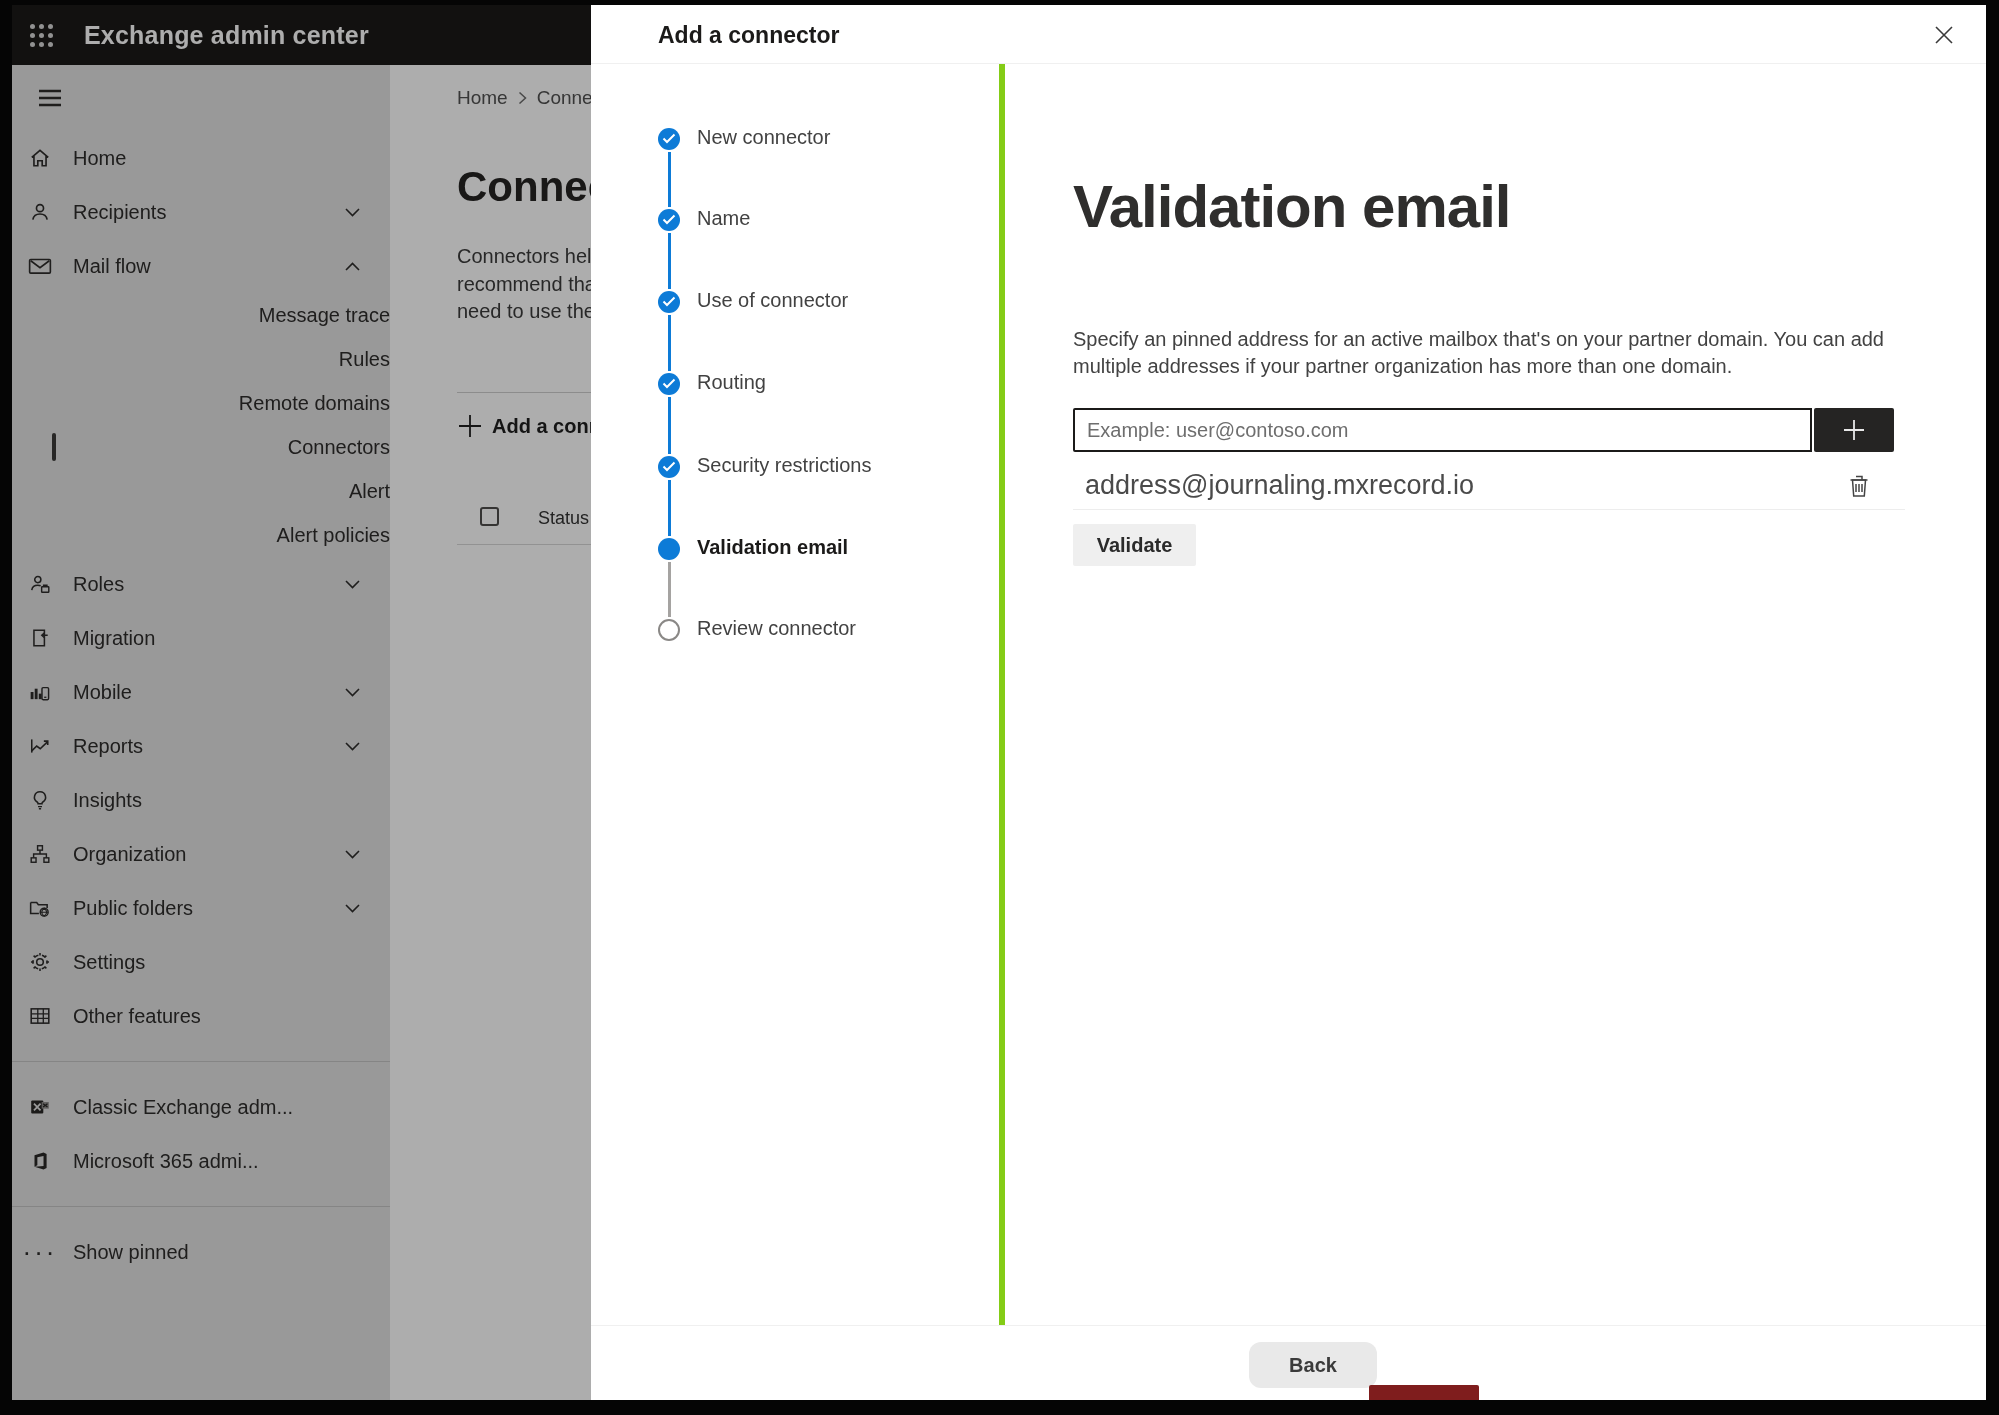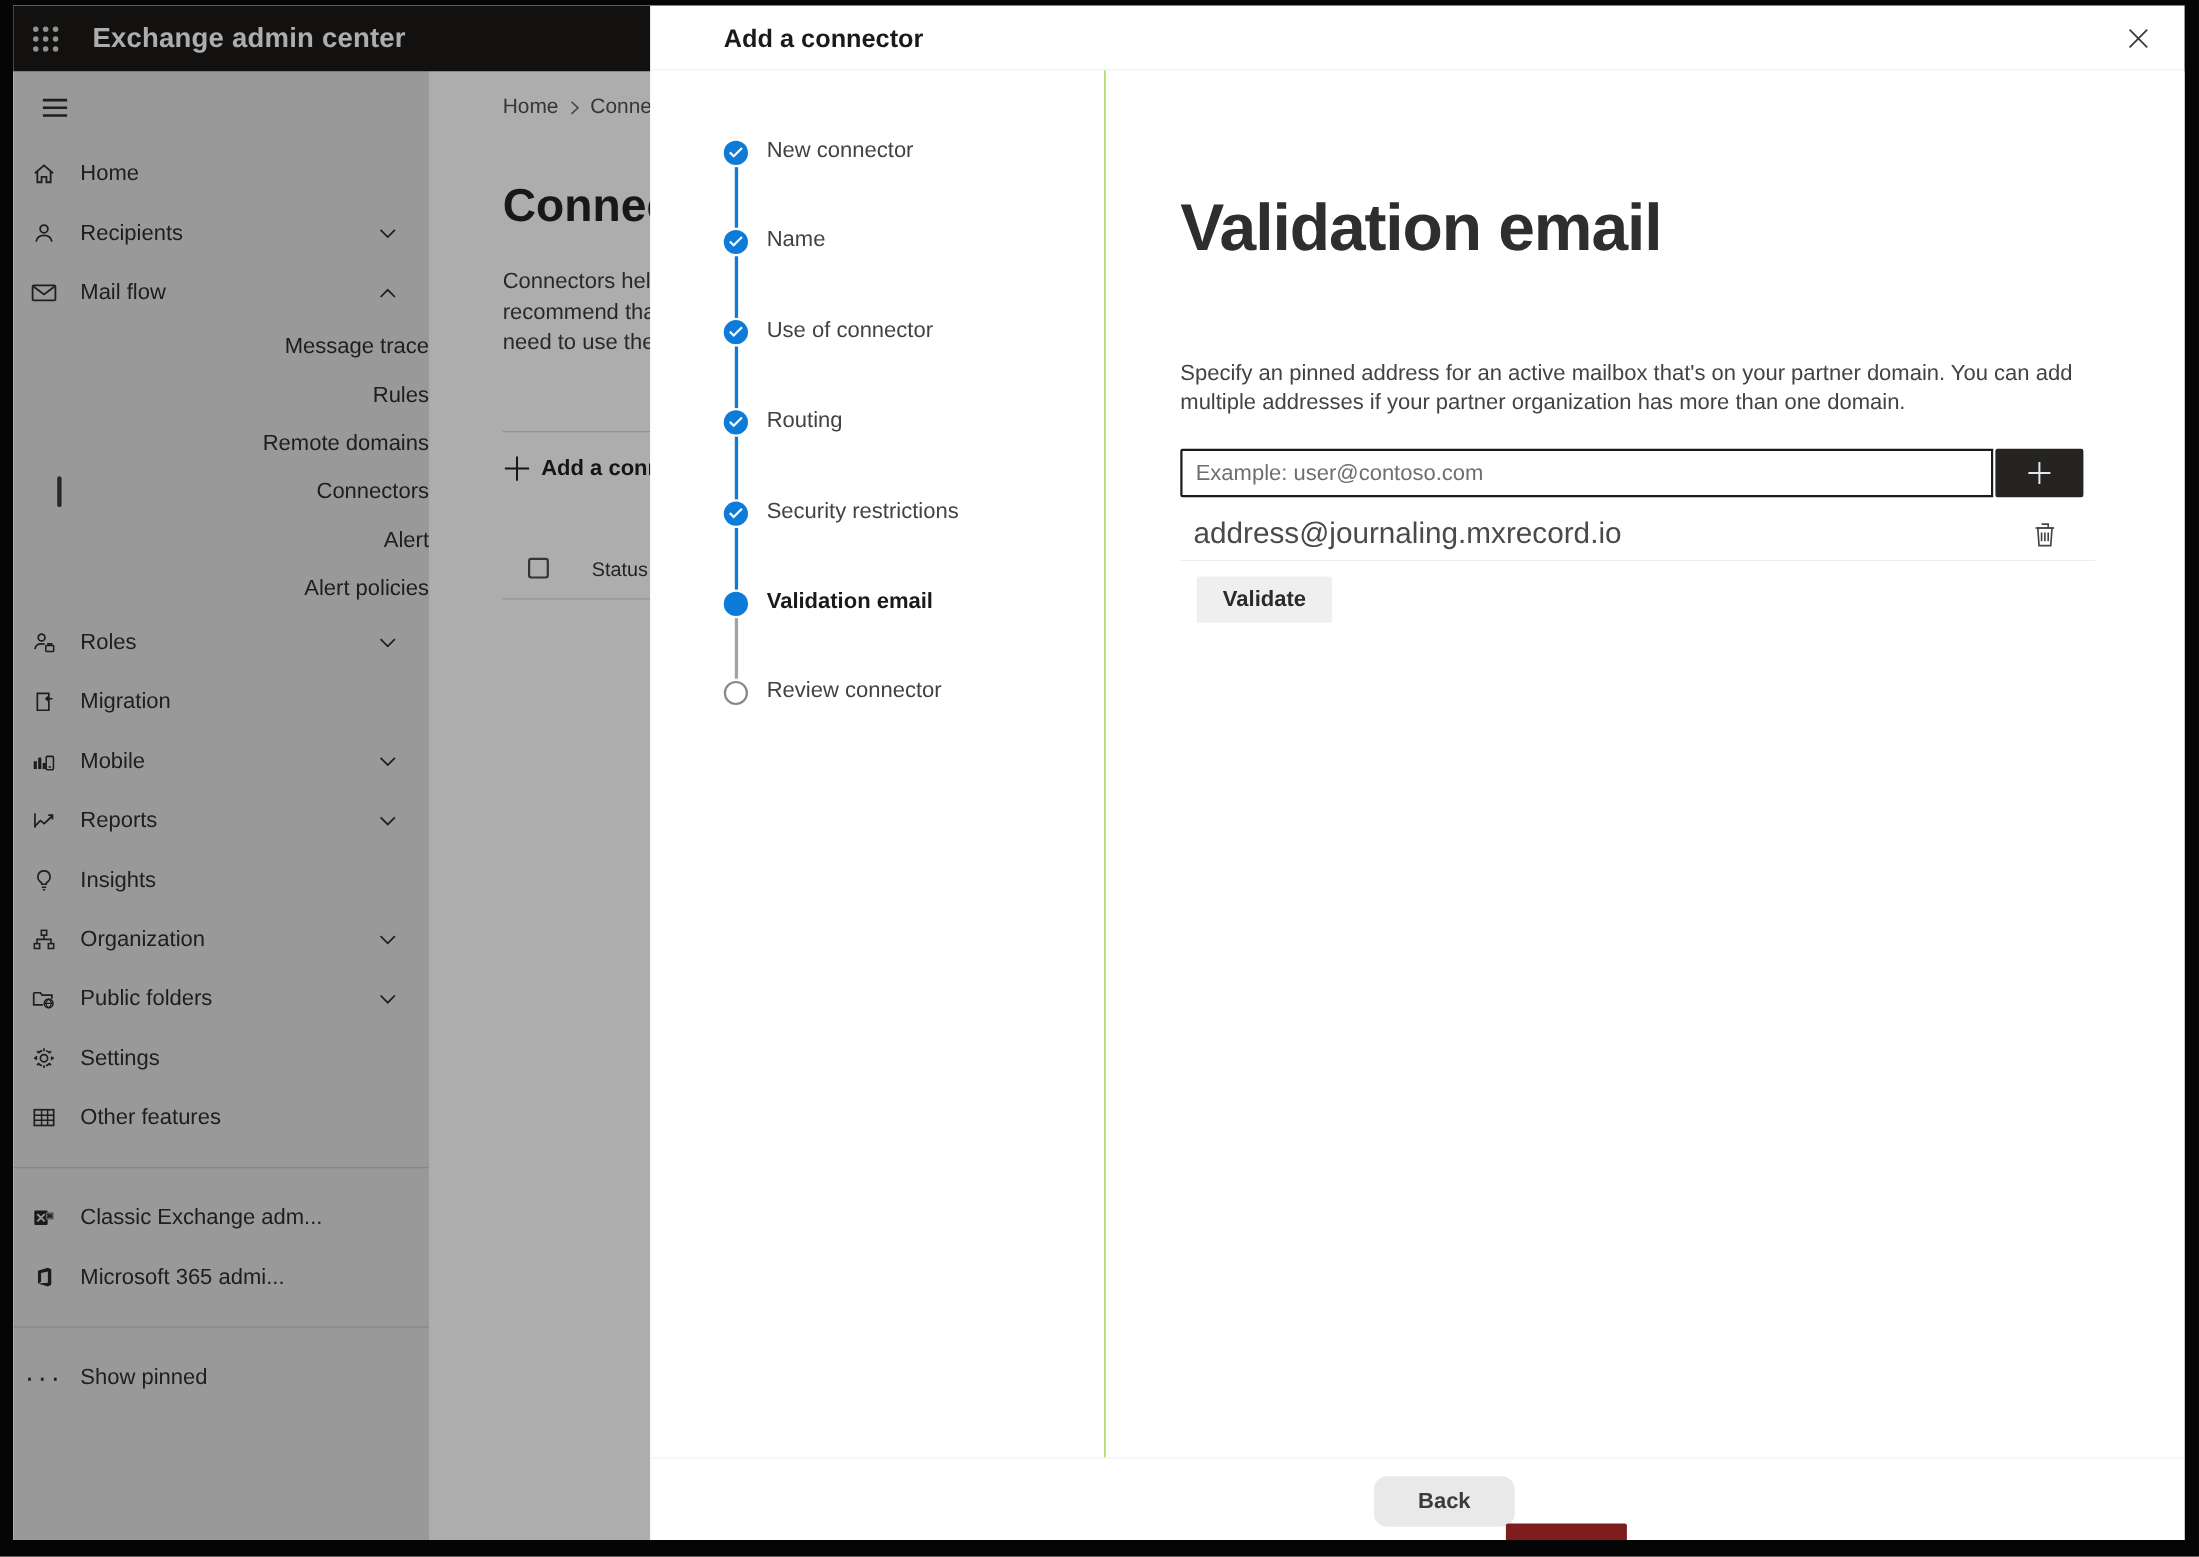--- a/index.html
+++ b/index.html
@@ -41,21 +41,21 @@
   
   .overlay { position:absolute; left:0; top:0; right:0; bottom:0; background:rgba(0,0,0,0.32); z-index:5; }
 
   
   .modal { position:absolute; left:579px; top:0; width:1395px; height:100%; background:#fff; z-index:10; }
   .modal-header { position:absolute; left:0; top:0; width:100%; height:59px; border-bottom:1px solid #f0f0f0; }
   .modal-title { position:absolute; left:67px; top:17px; font-size:23px; font-weight:700; color:#1b1a19; }
   .close-btn { position:absolute; right:22px; top:10px; width:40px; height:40px; display:flex; align-items:center; justify-content:center; cursor:pointer; }
 
   
-  .stepper { position:absolute; left:0; top:59px; width:414px; bottom:75px; border-right:1px solid #84cc16; }
+  .stepper { position:absolute; left:0; top:59px; width:414px; bottom:75px; border-right:6px solid #84cc16; }
   .step { position:absolute; left:0; display:flex; align-items:center; height:28px; }
   .step-circle { position:absolute; left:67px; width:22px; height:22px; border-radius:50%; top:3px; }
   .step-circle.done, .step-circle.active { background:#0d7bd7; }
   .step-circle.todo { background:#fff; border:2px solid #8a8886; }
   .step-circle svg { position:absolute; left:4px; top:5px; }
   .step-label { position:absolute; left:106px; font-size:20px; color:#424242; white-space:nowrap; top:1px; }
   .step-label.active { font-weight:700; color:#1b1a19; }
   .step-line { position:absolute; left:77px; width:3px; }
   .step-line.blue { background:#0d7bd7; }
   .step-line.gray { background:#a5a3a1; }
@@ -64,21 +64,21 @@
   .panel-content { position:absolute; left:415px; top:59px; right:0; bottom:75px; }
   .val-heading { position:absolute; left:67px; top:108px; font-size:60px; font-weight:700; color:#2f2e2d; letter-spacing:-1px; white-space:nowrap; }
   .val-body { position:absolute; left:67px; top:262px; font-size:20px; line-height:27px; color:#424242; }
   .input-row { position:absolute; left:67px; top:344px; display:flex; }
   .email-input { width:739px; height:44px; border:2px solid #1b1a19; border-radius:2px 0 0 2px; font-size:20px; padding:0 12px; color:#1b1a19; font-family:"Liberation Sans", sans-serif; outline:none; }
   .email-input::placeholder { color:#6e6e6e; }
   .add-addr-btn { width:80px; height:44px; margin-left:2px; background:#252423; border:none; border-radius:2px; display:flex; align-items:center; justify-content:center; cursor:pointer; }
   .addr-row { position:absolute; left:67px; top:398px; width:832px; height:48px; border-bottom:1px solid #ededed; display:flex; align-items:center; padding-left:12px; }
   .addr-text { font-size:27px; color:#4a4a4a; }
   .trash-btn { margin-left:auto; margin-right:30px; width:32px; height:32px; display:flex; align-items:center; justify-content:center; cursor:pointer; }
-  .validate-btn { position:absolute; left:82px; top:460px; width:123px; height:42px; background:#efefef; border:none; border-radius:2px; font-size:20px; font-weight:600; color:#2b2b2b; cursor:pointer; font-family:"Liberation Sans", sans-serif; }
+  .validate-btn { position:absolute; left:67px; top:460px; width:123px; height:42px; background:#efefef; border:none; border-radius:2px; font-size:20px; font-weight:600; color:#2b2b2b; cursor:pointer; font-family:"Liberation Sans", sans-serif; }
 
   
   .modal-footer { position:absolute; left:0; bottom:0; width:100%; height:75px; border-top:1px solid #f0f0f0; }
   .back-btn { position:absolute; left:658px; top:16px; width:128px; height:46px; background:#e9e9e9; border:none; border-radius:12px; font-size:20px; font-weight:600; color:#3b3b3b; cursor:pointer; font-family:"Liberation Sans", sans-serif; }
   .next-btn { position:absolute; left:778px; top:16px; width:110px; height:46px; background:#7f1d1d; border:none; border-radius:2px; font-size:20px; font-weight:600; color:#ffffff; cursor:pointer; font-family:"Liberation Sans", sans-serif;margin-top:43px; }
 
   svg { display:block; }
 </style>
 </head>
 <body>

